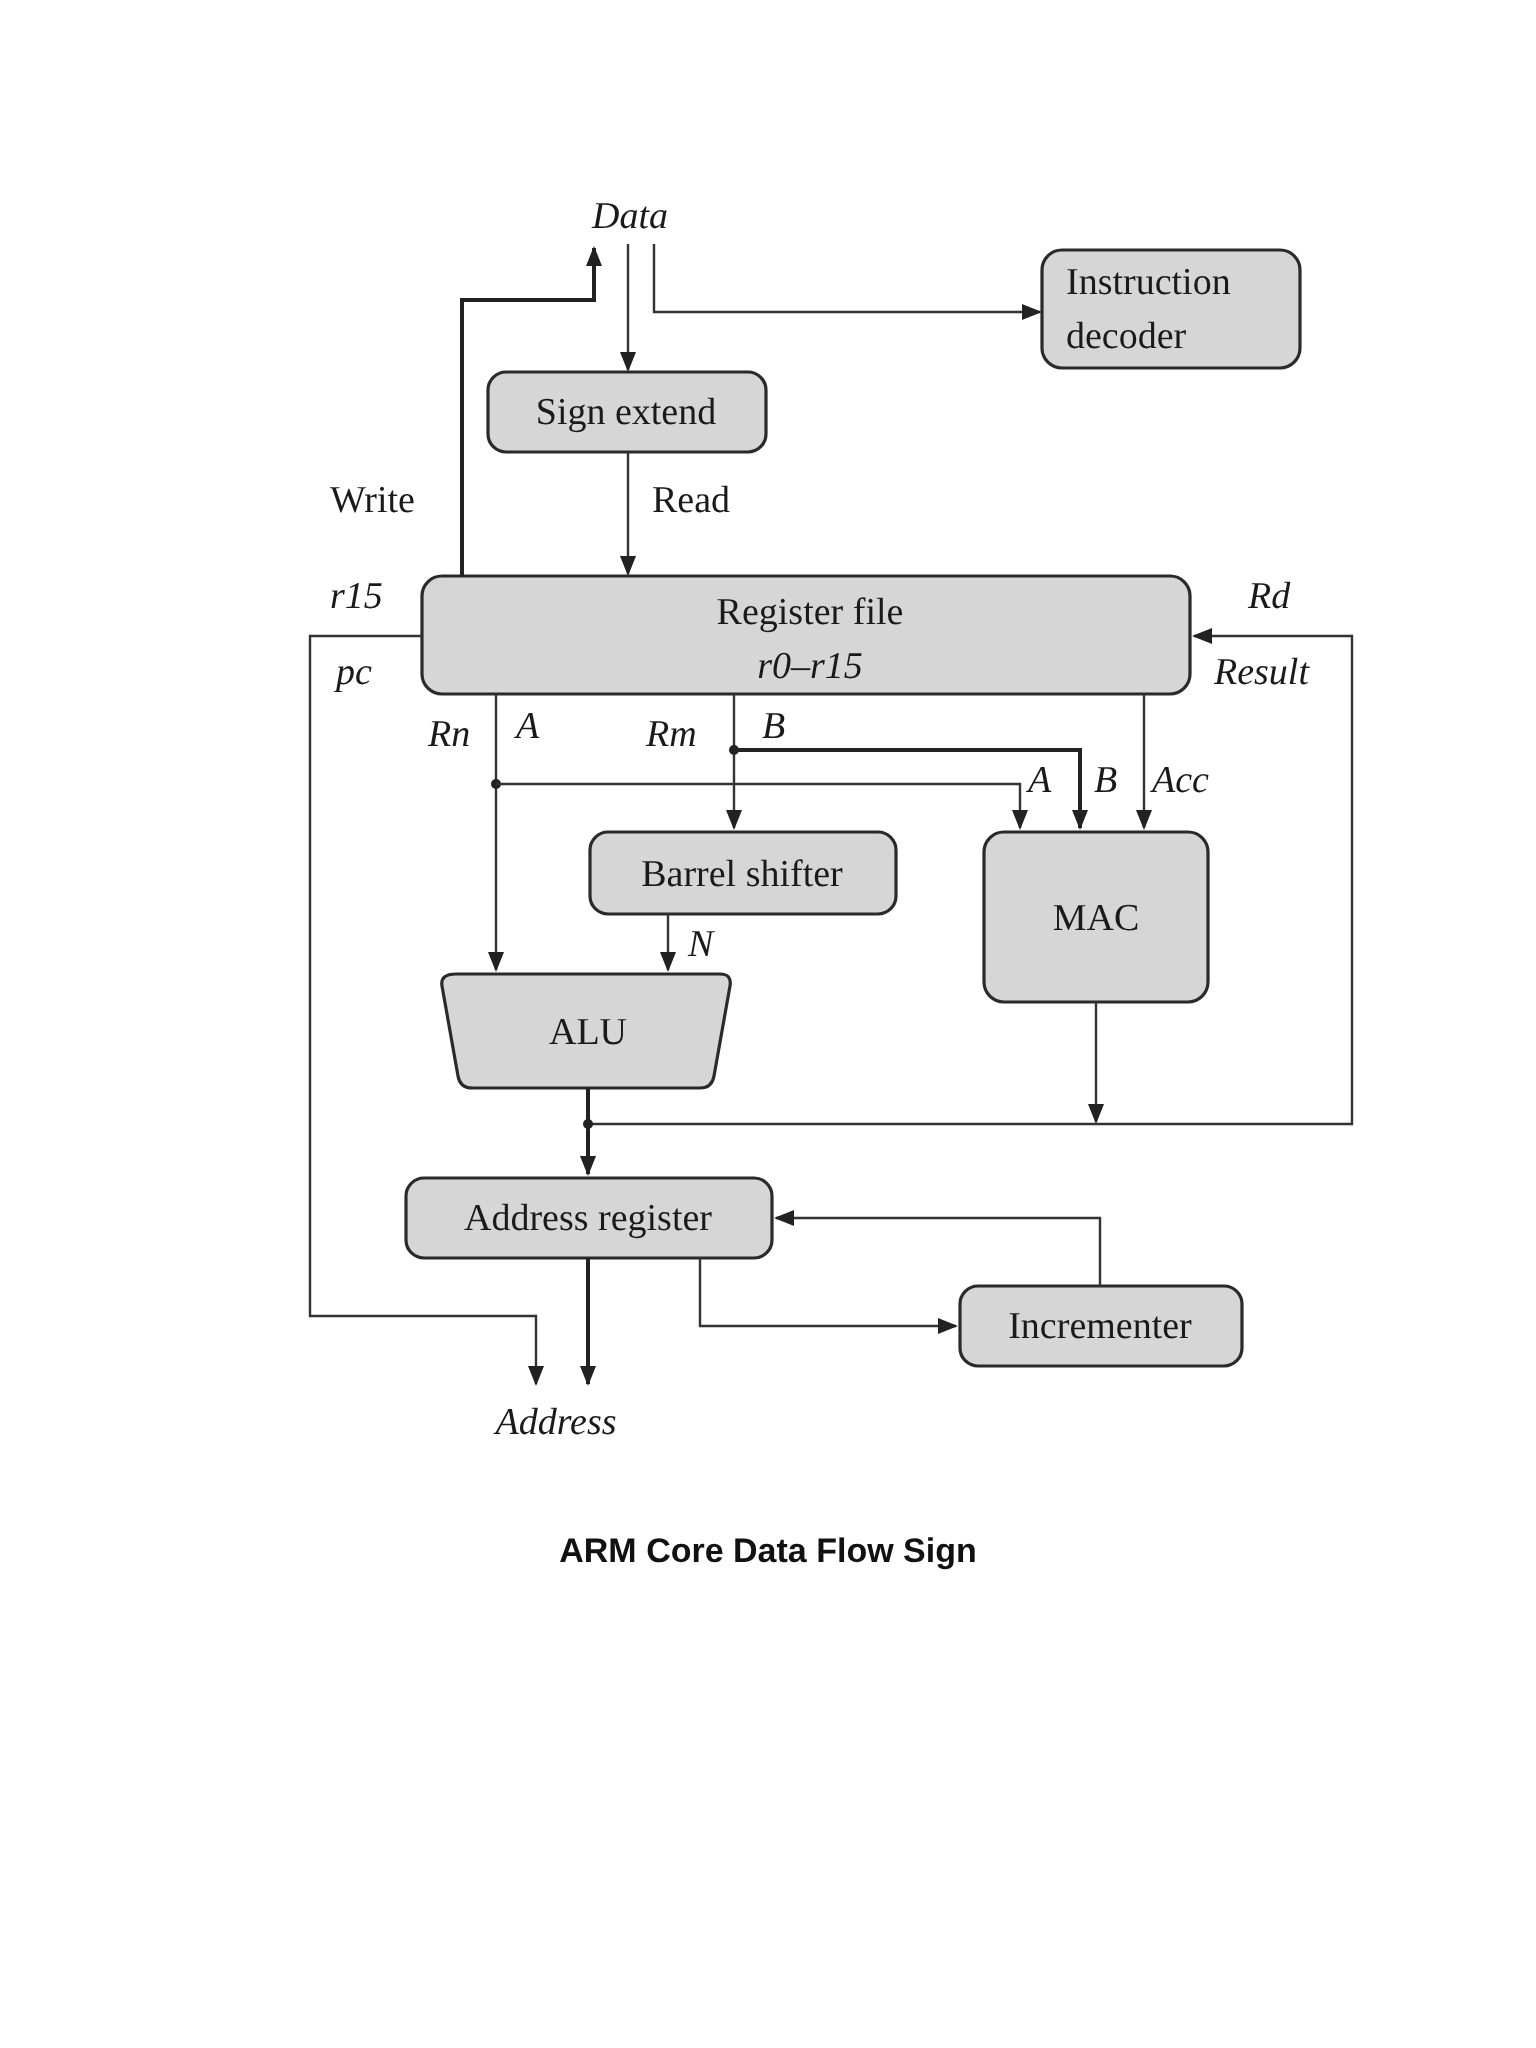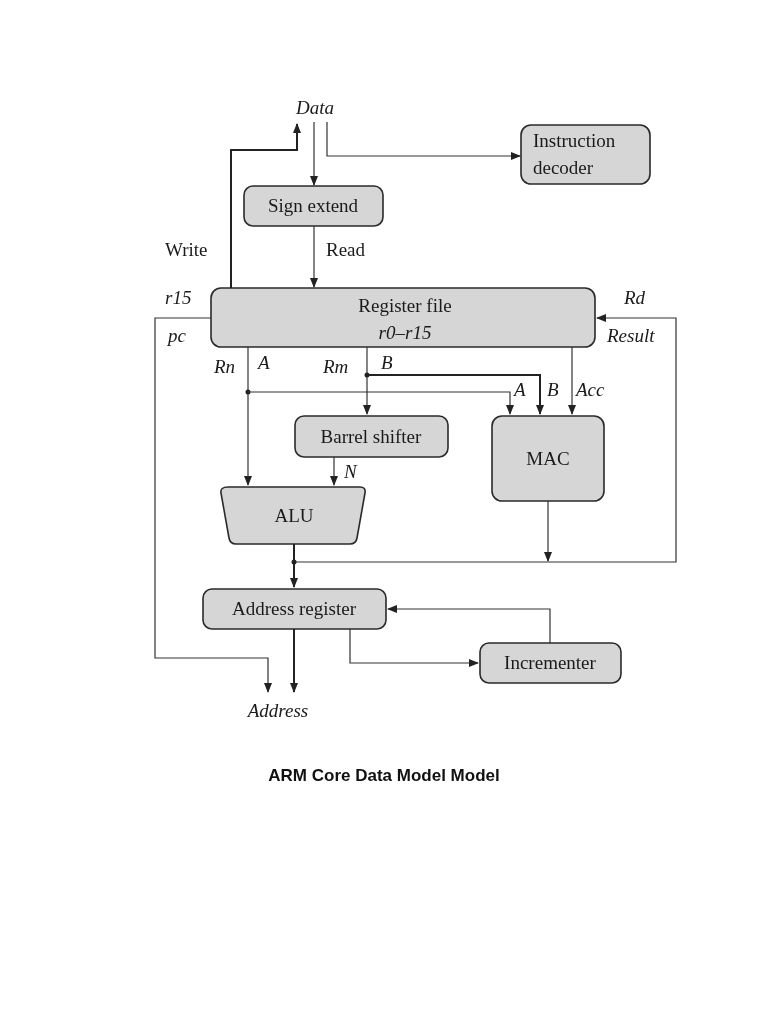--- a/index.html
+++ b/index.html
@@ -115,13 +115,13 @@
   <text class="lbl-i" x="258" y="369">A</text>
   <text class="lbl-i" x="323" y="373">Rm</text>
   <text class="lbl-i" x="381" y="369">B</text>
   <text class="lbl-i" x="514" y="396">A</text>
   <text class="lbl-i" x="547" y="396">B</text>
   <text class="lbl-i" x="576" y="396">Acc</text>
   <text class="lbl-i" x="344" y="478">N</text>
   <text class="lbl-i" x="278" y="717" text-anchor="middle">Address</text>
 </svg>
 
-<div class="caption">ARM Core Data Model Model</div>
+<div class="caption">ARM Core Data Flow Sign</div>
 
 </body></html>

